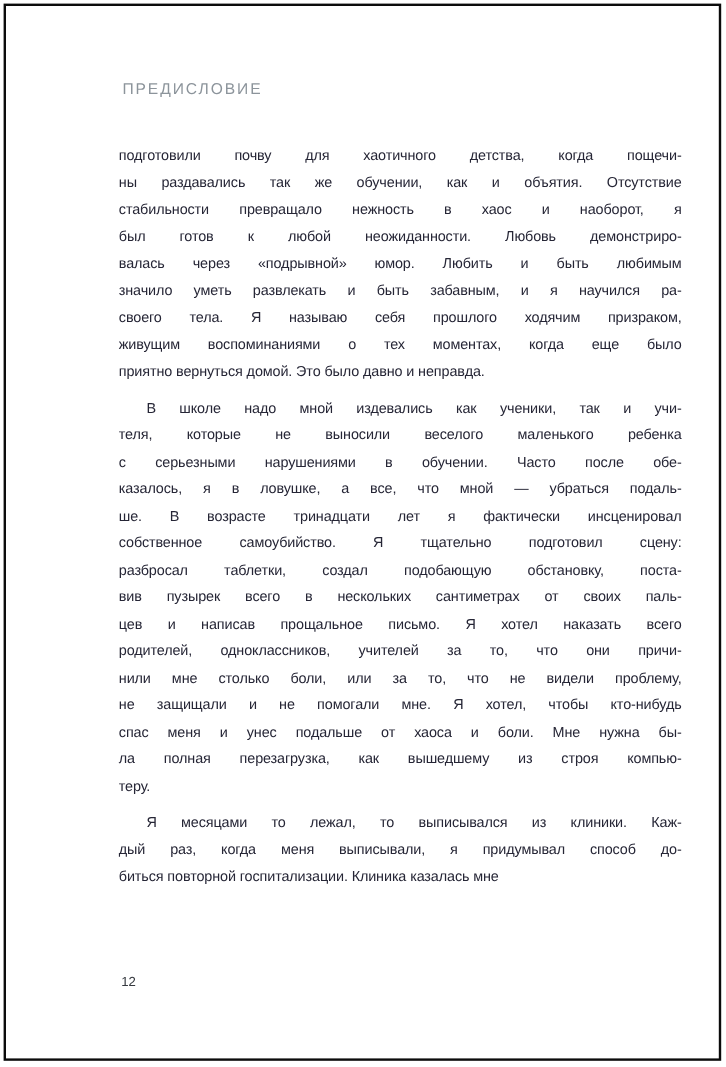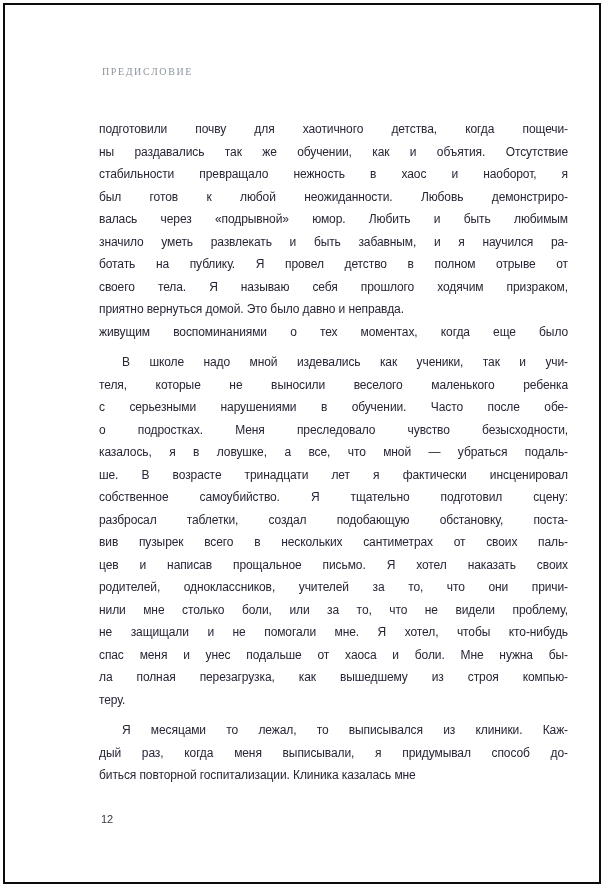--- a/index.html
+++ b/index.html
@@ -17,22 +17,22 @@
     width: 594px;
     height: 877px;
     border: 2px solid #0b0b0b;
     background: transparent;
     pointer-events: none;
   }
   .chapter-header {
     position: absolute;
     left: 102px;
     top: 66px;
-    font-family: Liberation Serif, serif;
-    font-size: 10px;
+    font-family: Liberation Sans, sans-serif;
+    font-size: 13px;
     letter-spacing: 1.6px;
     color: #8c949b;
   }
   .page-body {
     position: absolute;
     left: 99px;
     top: 118px;
     width: 469px;
     font-family: Liberation Sans, sans-serif;
     font-size: 12px;
@@ -71,36 +71,34 @@
 <div class="chapter-header">ПРЕДИСЛОВИЕ</div>
 
 <div class="page-body">
     <div class="para">
       <div class="line">подготовили почву для хаотичного детства, когда пощечи-</div>
       <div class="line">ны раздавались так же обучении, как и объятия. Отсутствие</div>
       <div class="line">стабильности превращало нежность в хаос и наоборот, я</div>
       <div class="line">был готов к любой неожиданности. Любовь демонстриро-</div>
       <div class="line">валась через «подрывной» юмор. Любить и быть любимым</div>
       <div class="line">значило уметь развлекать и быть забавным, и я научился ра-</div>
-      <div class="line">ботать на публику. Я провел детство в полном отрыве от</div>
       <div class="line">своего тела. Я называю себя прошлого ходячим призраком,</div>
+      <div class="line">живущим воспоминаниями о тех моментах, когда еще было</div>
       <div class="line last">приятно вернуться домой. Это было давно и неправда.</div>
-      <div class="line">живущим воспоминаниями о тех моментах, когда еще было</div>
     </div>
     <div class="para indent">
       <div class="line">В школе надо мной издевались как ученики, так и учи-</div>
       <div class="line">теля, которые не выносили веселого маленького ребенка</div>
       <div class="line">с серьезными нарушениями в обучении. Часто после обе-</div>
-      <div class="line">о подростках. Меня преследовало чувство безысходности,</div>
       <div class="line">казалось, я в ловушке, а все, что мной — убраться подаль-</div>
       <div class="line">ше. В возрасте тринадцати лет я фактически инсценировал</div>
       <div class="line">собственное самоубийство. Я тщательно подготовил сцену:</div>
       <div class="line">разбросал таблетки, создал подобающую обстановку, поста-</div>
       <div class="line">вив пузырек всего в нескольких сантиметрах от своих паль-</div>
-      <div class="line">цев и написав прощальное письмо. Я хотел наказать своих</div>
+      <div class="line">цев и написав прощальное письмо. Я хотел наказать всего</div>
       <div class="line">родителей, одноклассников, учителей за то, что они причи-</div>
       <div class="line">нили мне столько боли, или за то, что не видели проблему,</div>
       <div class="line">не защищали и не помогали мне. Я хотел, чтобы кто-нибудь</div>
       <div class="line">спас меня и унес подальше от хаоса и боли. Мне нужна бы-</div>
       <div class="line">ла полная перезагрузка, как вышедшему из строя компью-</div>
       <div class="line last">теру.</div>
     </div>
     <div class="para indent">
       <div class="line">Я месяцами то лежал, то выписывался из клиники. Каж-</div>
       <div class="line">дый раз, когда меня выписывали, я придумывал способ до-</div>

